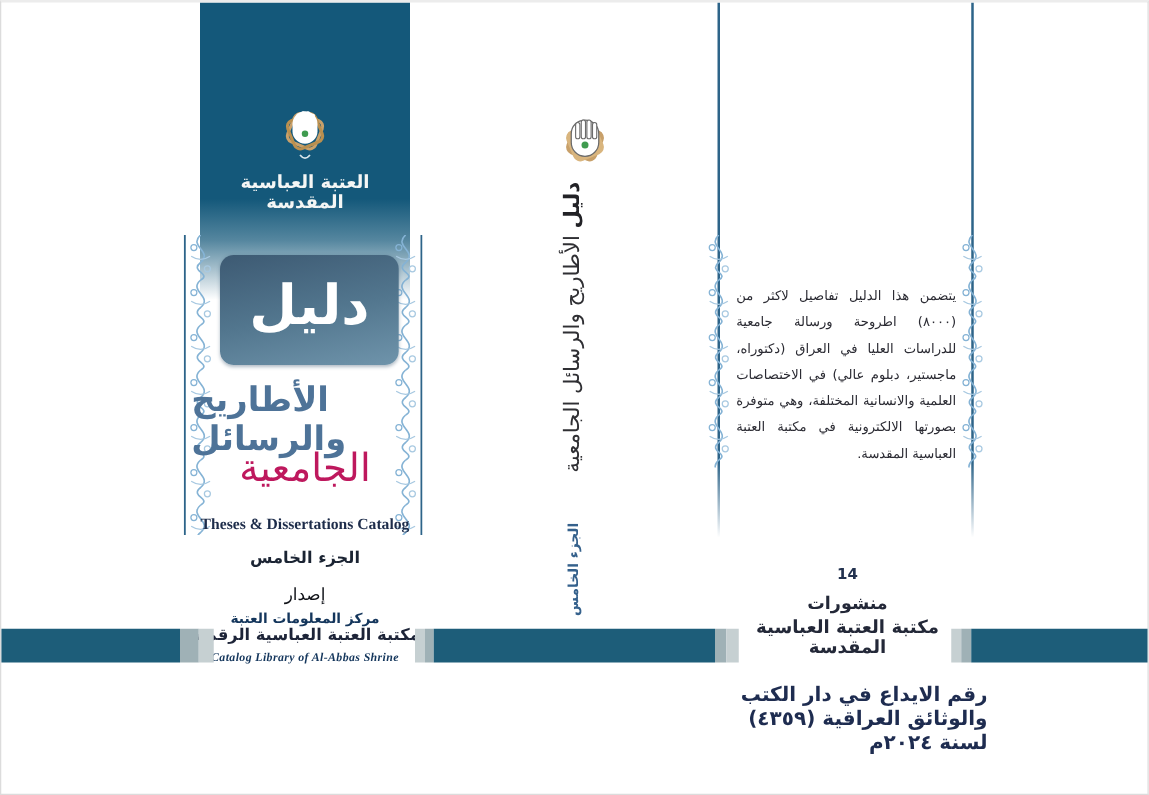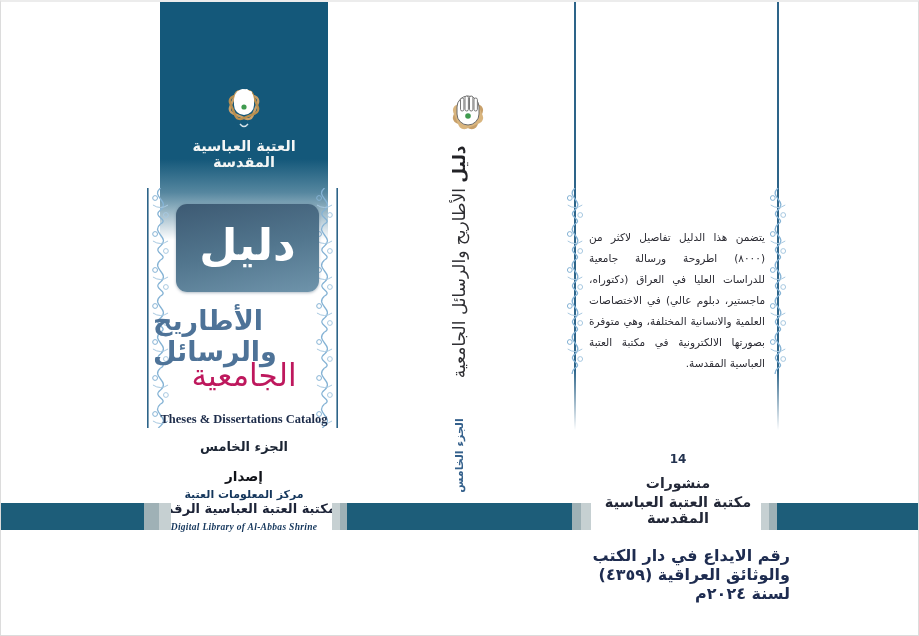--- a/index.html
+++ b/index.html
@@ -27,21 +27,21 @@
   .title-main { color:#ffffff; font-size:44px; font-weight:bold; line-height:1; padding-bottom:6px; }
   .title-sub1 { position:absolute; left:152px; top:303px; width:182px; text-align:left;
     color:#4e7398; font-size:27px; font-weight:bold; }
   .title-sub2 { position:absolute; left:152px; top:355px; width:182px; text-align:center;
     color:#be185d; font-size:31px; font-weight:normal; }
   .title-en { position:absolute; left:144px; top:410px; width:198px; text-align:center;
     color:#1d2c4a; font-size:12.5px; font-weight:600; font-family:"Liberation Serif", serif; }
   .part-front { position:absolute; left:159px; top:437px; width:168px; text-align:center;
     color:#1b2433; font-size:13px; font-weight:bold; }
   .issued { position:absolute; left:159px; top:466px; width:168px; text-align:center;
-    color:#101218; font-size:13.5px; font-weight:bold; }
+    color:#101218; font-size:13.5px; font-weight:normal; }
   .issuer { position:absolute; left:159px; top:486px; width:168px; text-align:center;
     color:#14365c; font-size:11px; font-weight:bold; }
   .lib-callig { position:absolute; left:150px; top:499px; width:186px; text-align:center;
     color:#1d2438; font-size:13px; font-weight:bold; letter-spacing:-.4px; }
   .lib-en { position:absolute; left:150px; top:520px; width:186px; text-align:center;
     color:#14365c; font-size:9.5px; font-weight:bold; font-style:italic;
     font-family:"Liberation Serif", serif; letter-spacing:.3px; }
   
   .orn { position:absolute; }
   
@@ -199,21 +199,21 @@
   <div class="title-box">
     <span class="title-main">دليل</span>
   </div>
   <div class="title-sub1">الأطاريح والرسائل</div>
   <div class="title-sub2">الجامعية</div>
   <div class="title-en">Theses &amp; Dissertations Catalog</div>
   <div class="part-front">الجزء الخامس</div>
   <div class="issued">إصدار</div>
   <div class="issuer">مركز المعلومات العتبة</div>
   <div class="lib-callig">مكتبة العتبة العباسية الرقمية</div>
-  <div class="lib-en">Digital Library of Al-Abbas Shrine</div>
+  <div class="lib-en">Catalog Library of Al-Abbas Shrine</div>
 
   <svg class="spine-emblem" width="42" height="44" viewBox="0 0 42 44">
     <g>
       <rect x="8" y="9" width="26" height="26" rx="6" fill="#c8a06a" transform="rotate(22.5 21 22)"></rect>
       <rect x="8" y="9" width="26" height="26" rx="6" fill="#d9b57e" transform="rotate(-22.5 21 22)"></rect>
       <path d="M10,22 a11,11 0 0 0 22,0 l0,-7 a11,11 0 0 0 -22,0 z" fill="#ffffff" stroke="#6b6b6b" stroke-width="1"></path>
       <rect x="13.5" y="6" width="3.4" height="13" rx="1.7" fill="#ffffff" stroke="#6b6b6b" stroke-width=".9"></rect>
       <rect x="18" y="4" width="3.4" height="15" rx="1.7" fill="#ffffff" stroke="#6b6b6b" stroke-width=".9"></rect>
       <rect x="22.5" y="4" width="3.4" height="15" rx="1.7" fill="#ffffff" stroke="#6b6b6b" stroke-width=".9"></rect>
       <rect x="27" y="6" width="3.4" height="13" rx="1.7" fill="#ffffff" stroke="#6b6b6b" stroke-width=".9"></rect>

